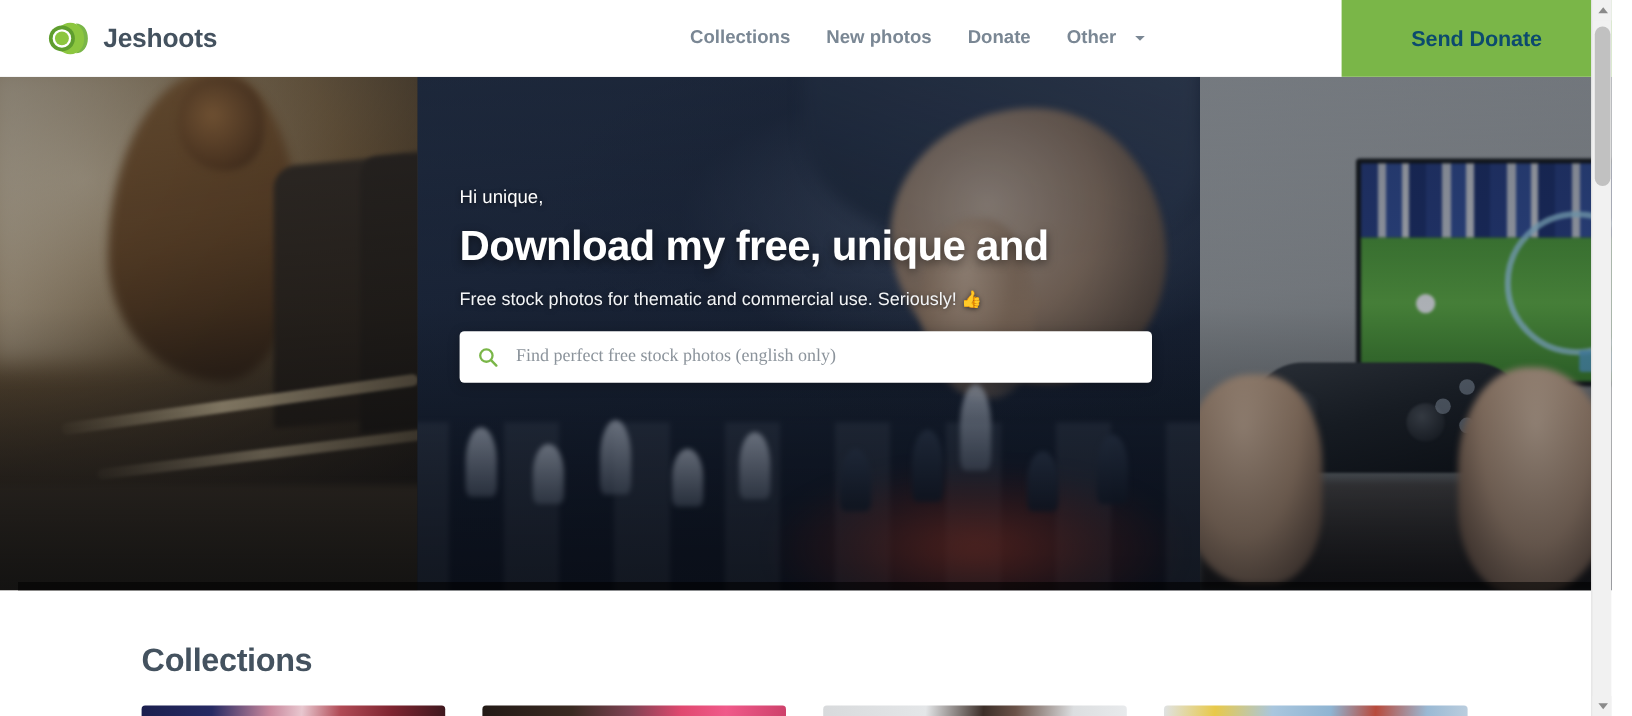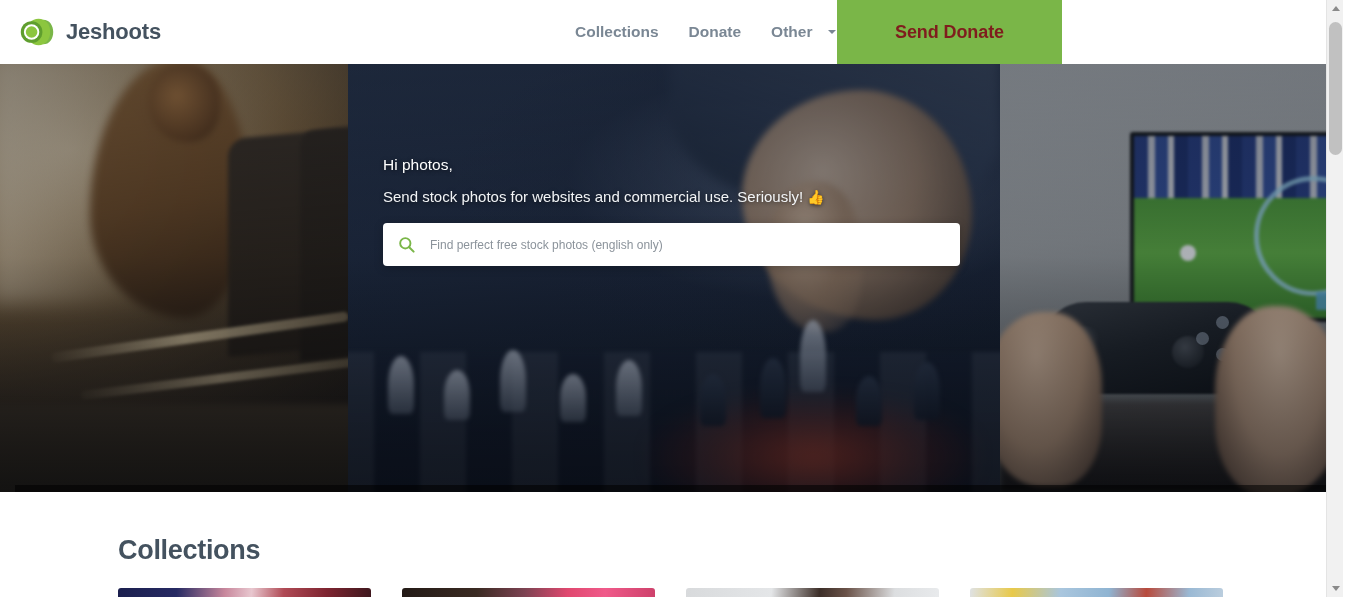--- a/index.html
+++ b/index.html
@@ -18,26 +18,27 @@
     width: 1343px;
     height: 597px;
     overflow: hidden;
     background: #ffffff;
   }
 
   
   .navbar {
     position: absolute;
     top: 0; left: 0;
-    width: 1062px;
+    width: 1343px;
     height: 64px;
     background: #ffffff;
     display: flex;
     align-items: center;
     z-index: 40;
+    padding-left: 20px;
   }
 
   .brand {
     display: flex;
     align-items: center;
     margin-left: 20px;
     gap: 12px;
     cursor: pointer;
   }
   .brand-logo {
@@ -78,21 +79,21 @@
     border-top: 4px solid #7a8794;
     display: inline-block;
   }
 
   .donate-btn {
     position: absolute;
     right: 0; top: 0;
     width: 225px;
     height: 64px;
     background: #7ab648;
-    color: #7f1d1d;
+    color: #0c4a6e;
     font-size: 18px;
     font-weight: bold;
     border: none;
     cursor: pointer;
     font-family: "Liberation Sans", sans-serif;
     letter-spacing: -0.1px;
   }
 
   
   .hero {
@@ -337,23 +338,23 @@
     display: flex;
     align-items: center;
     padding: 0 14px;
     box-shadow: 0 2px 10px rgba(0,0,0,0.22);
   }
   .search-icon { flex: 0 0 auto; width: 19px; height: 19px; margin-right: 14px; }
   .search-input {
     flex: 1;
     border: none;
     outline: none;
-    font-size: 12px;
+    font-size: 15px;
     color: #3a4149;
-    font-family: Liberation Sans, sans-serif;
+    font-family: Liberation Serif, serif;
     background: transparent;
   }
   .search-input::placeholder { color: #8b939b; }
 
   
   .author-bar {
     position: absolute;
     left: 15px;
     top: 421px;
     width: 1313px;
@@ -485,25 +486,26 @@
         <div class="pr-pad-btn" style="left:216px;top:284px;"></div>
         <div class="pr-pad-btn" style="left:196px;top:268px;"></div>
         <div class="pr-handL"></div>
         <div class="pr-handR"></div>
       </div>
     </div>
 
     <div class="hero-scrim"></div>
 
     <div class="hero-copy">
-      <div class="hi-there">Hi photos,</div>
+      <div class="hi-there">Hi unique,</div>
       <div class="hero-title">
+        <div>Download my free, unique and</div>
       </div>
       <div class="hero-sub">
-        <span>Send stock photos for websites and commercial use. Seriously!</span>
+        <span>Free stock photos for thematic and commercial use. Seriously!</span>
         <span class="emoji">👍</span>
       </div>
 
       <div class="search-wrap">
         <svg class="search-icon" viewBox="0 0 24 24" fill="none">
           <circle cx="10.5" cy="10.5" r="6.5" stroke="#7ab648" stroke-width="2.4"></circle>
           <line x1="15.4" y1="15.4" x2="21" y2="21" stroke="#7ab648" stroke-width="2.6" stroke-linecap="round"></line>
         </svg>
         <input class="search-input" type="text" placeholder="Find perfect free stock photos (english only)" style="">
       </div>
@@ -522,20 +524,21 @@
         <path d="M24 2 C33 2 39 9 39 19 C39 29 33 36 24 36 C15 36 9 29 9 19 C9 9 15 2 24 2 Z" fill="#8cc63f"></path>
         <circle cx="15" cy="19" r="14" fill="#5f9e2e"></circle>
         <circle cx="15" cy="19" r="10" fill="#ffffff"></circle>
         <circle cx="15" cy="19" r="7.5" fill="#8cc63f"></circle>
       </svg>
       <span class="brand-name">Jeshoots</span>
     </div>
 
     <div class="nav-links">
       <div class="nav-link">Collections</div>
+      <div class="nav-link">New photos</div>
       <div class="nav-link">Donate</div>
       <div class="nav-link dropdown">
         <span>Other</span>
         <span class="caret"></span>
       </div>
     </div>
 
     <button class="donate-btn">Send Donate</button>
   </div>
 

